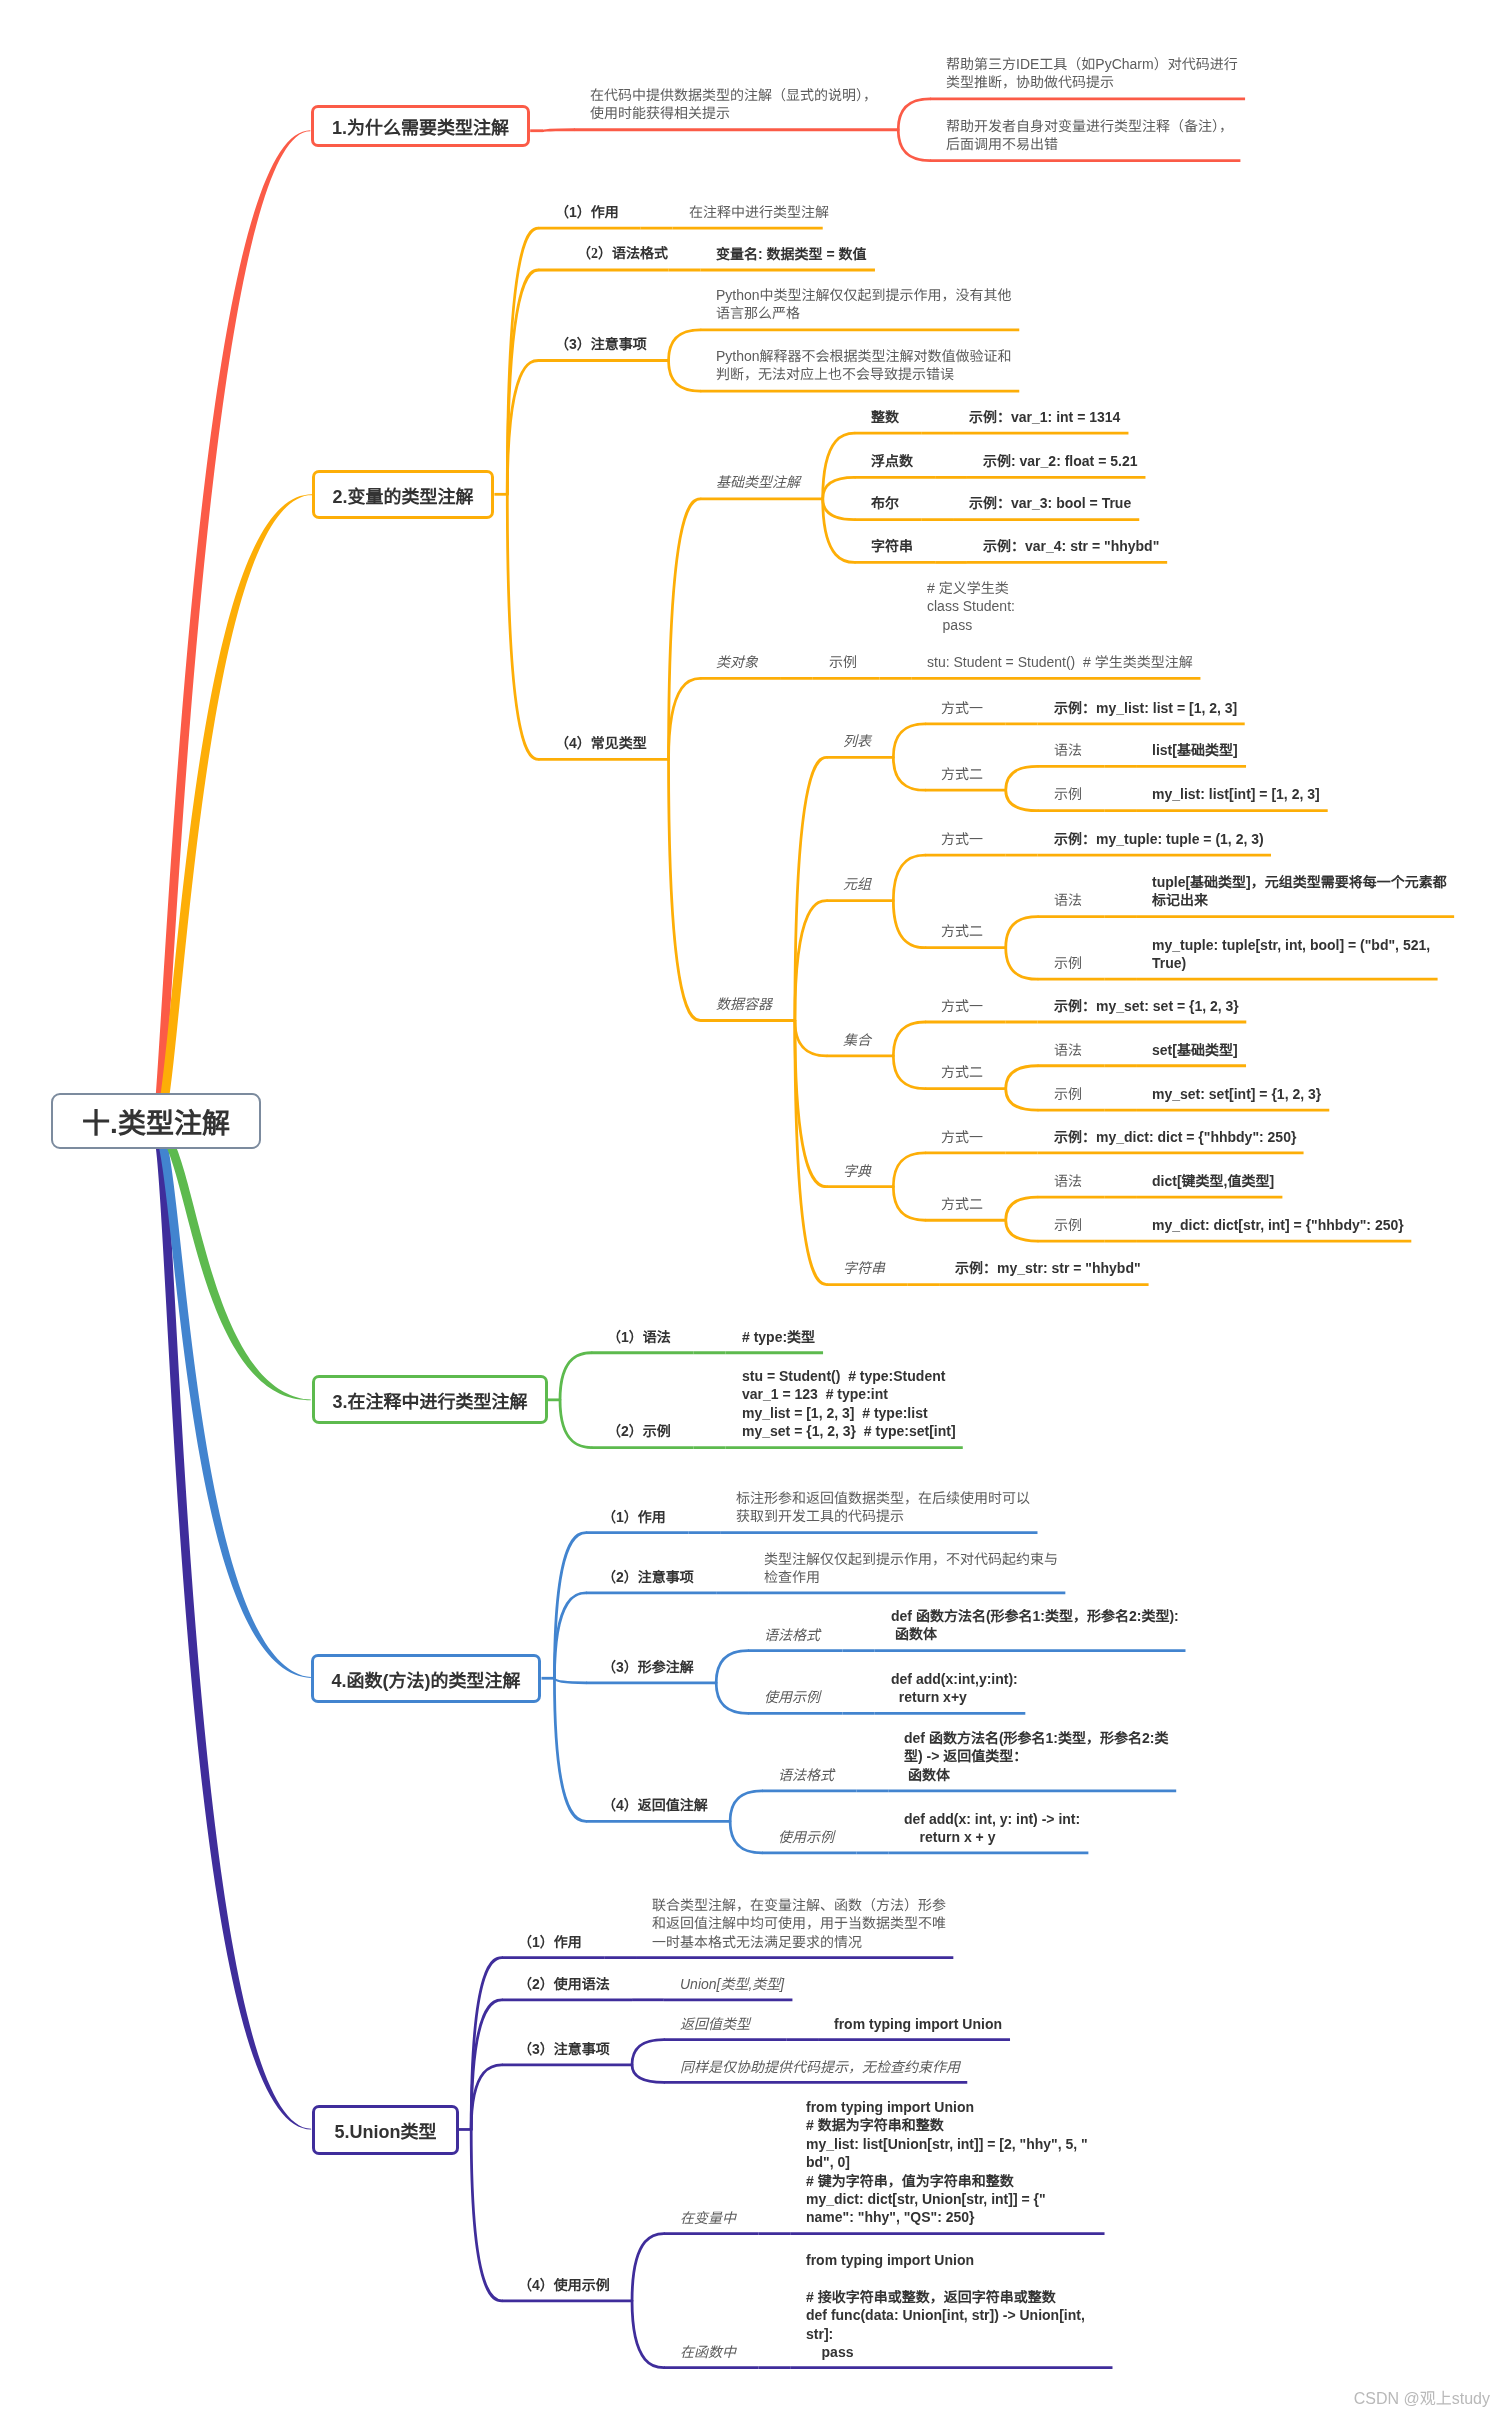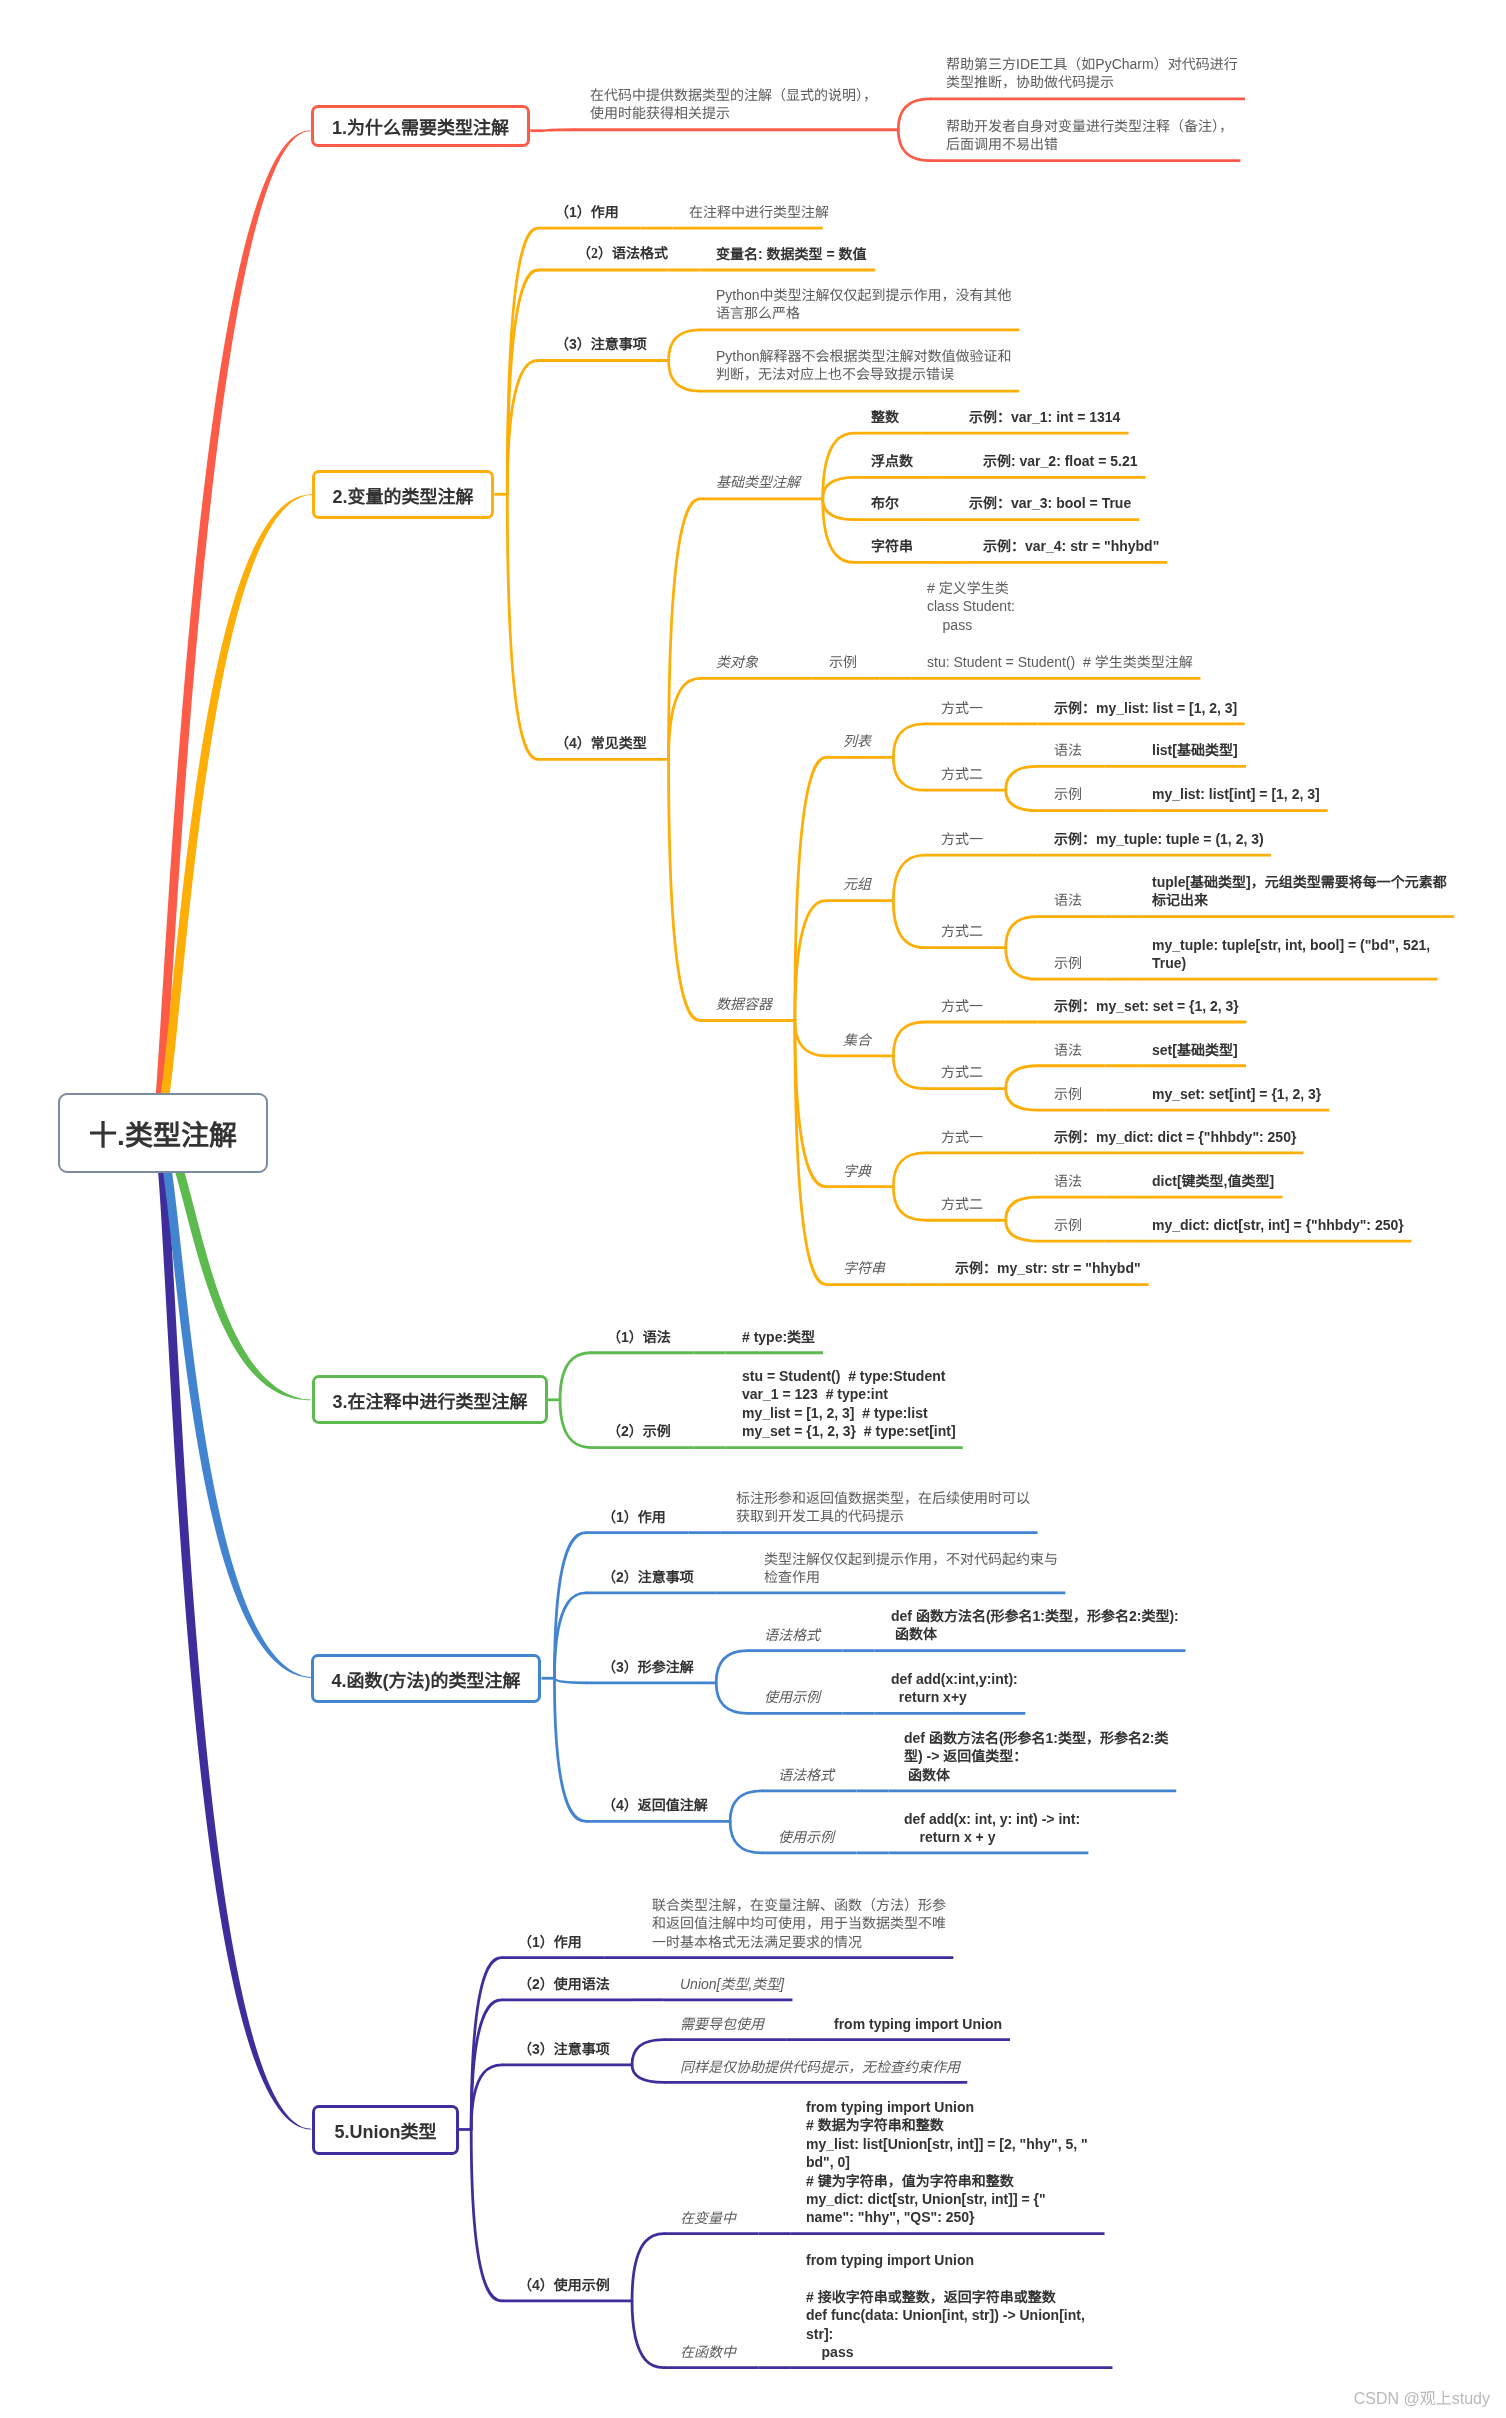--- a/index.html
+++ b/index.html
@@ -325,21 +325,21 @@
     <div class="mbox" style="left: 311px; top: 1654px; width: 230px; height: 49px; border: 3px solid rgb(66, 132, 207);">
       <span>4.函数(方法)的类型注解</span>
     </div>
     <div class="node b" style="left: 518px; top: 1933px;">（1）作用</div>
     <div class="node" style="left: 652px; top: 1896px;">联合类型注解，在变量注解、函数（方法）形参
 和返回值注解中均可使用，用于当数据类型不唯
 一时基本格式无法满足要求的情况</div>
     <div class="node b" style="left: 518px; top: 1975px;">（2）使用语法</div>
     <div class="node i" style="left: 680px; top: 1975px;">Union[类型,类型]</div>
     <div class="node b" style="left: 518px; top: 2040px;">（3）注意事项</div>
-    <div class="node i" style="left: 680px; top: 2015px;">需要导包使用</div>
+    <div class="node i" style="left: 680px; top: 2015px;">返回值类型</div>
     <div class="node b" style="left: 834px; top: 2015px;">from typing import Union</div>
     <div class="node i" style="left: 680px; top: 2058px;">同样是仅协助提供代码提示，无检查约束作用</div>
     <div class="node b" style="left: 518px; top: 2276px;">（4）使用示例</div>
     <div class="node i" style="left: 680px; top: 2209px;">在变量中</div>
     <div class="node b" style="left: 806px; top: 2098px; width: 290px;">from typing import Union
 # 数据为字符串和整数
 my_list: list[Union[str, int]] = [2, "hhy", 5, "
 bd", 0]
 # 键为字符串，值为字符串和整数
 my_dict: dict[str, Union[str, int]] = {"
@@ -347,19 +347,19 @@
     <div class="node i" style="left: 680px; top: 2343px;">在函数中</div>
     <div class="node b" style="left: 806px; top: 2251px; width: 298px;">from typing import Union
 
 # 接收字符串或整数，返回字符串或整数
 def func(data: Union[int, str]) -&gt; Union[int,
 str]:
     pass</div>
     <div class="mbox" style="left: 312px; top: 2105px; width: 147px; height: 50px; border: 3px solid rgb(63, 45, 155);">
       <span>5.Union类型</span>
     </div>
-    <div class="rootbox" style="left: 58px; top: 1093px; width: 210px; height: 80px;">
+    <div class="rootbox" style="left: 51px; top: 1093px; width: 210px; height: 56px;">
       <span>十.类型注解</span>
     </div>
   </div>
 
 <div class="wm">CSDN @观上study</div>
 
 
 </body></html>

